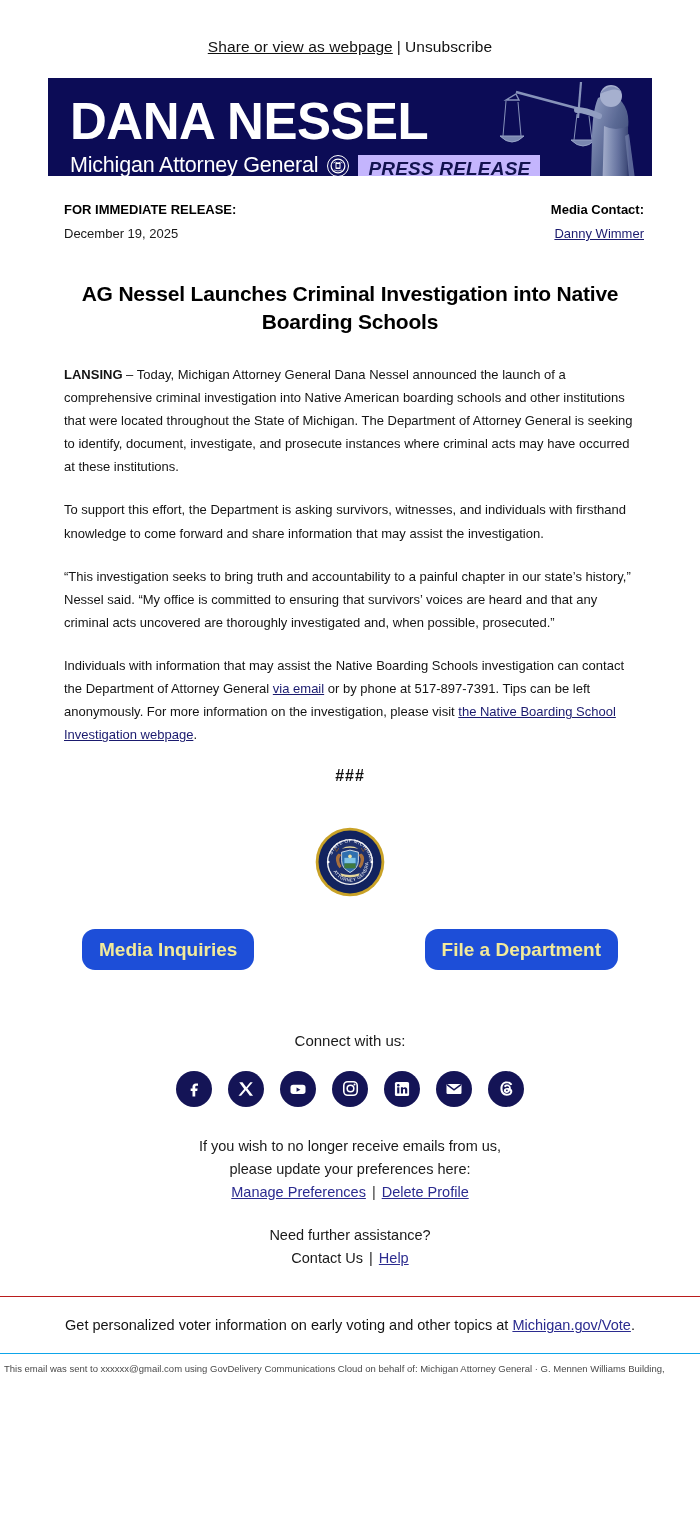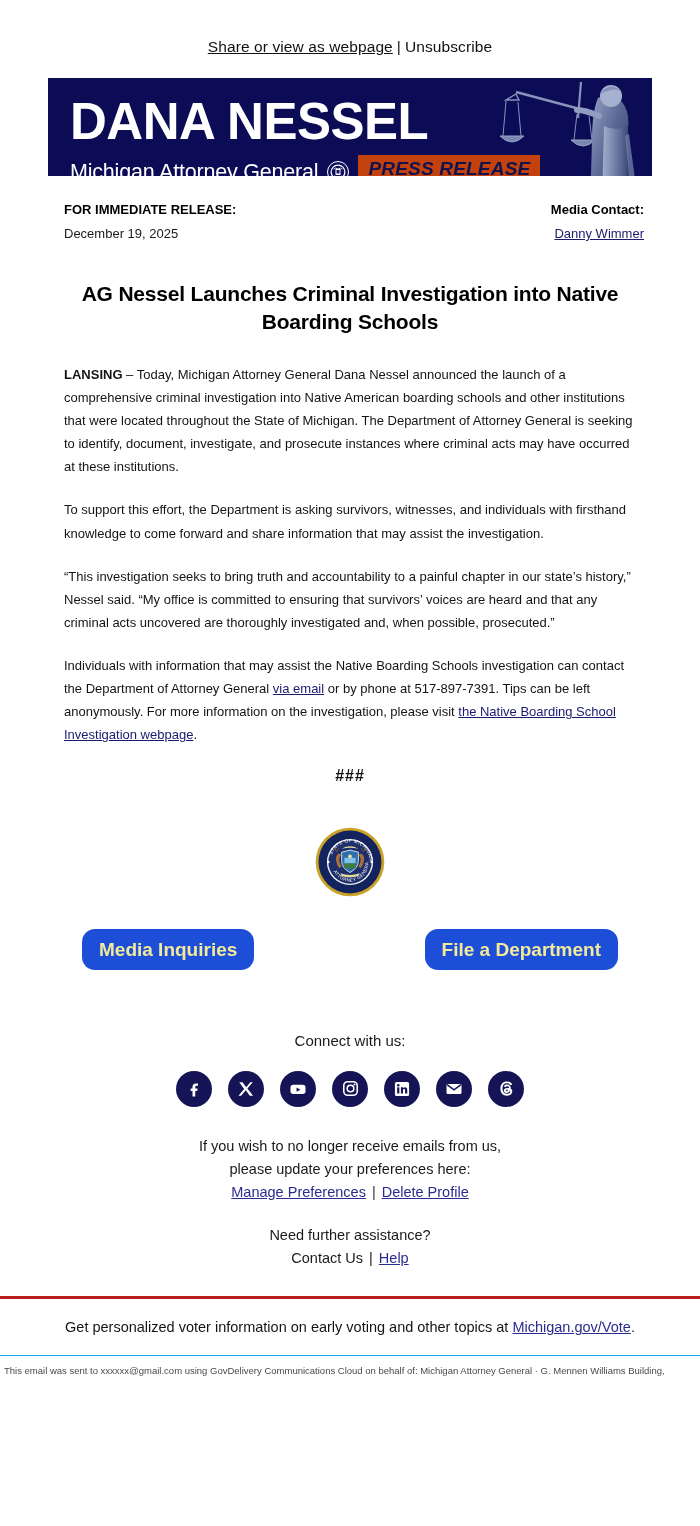--- a/index.html
+++ b/index.html
@@ -51,38 +51,38 @@
   .banner-name {
     color: #ffffff;
     font-size: 51px;
     font-weight: bold;
     letter-spacing: -0.5px;
     line-height: 1;
     font-family: "Liberation Sans", sans-serif;
   }
   .banner-sub-row {
     display: flex;
-    align-items: flex-end;
+    align-items: flex-start;
     margin-top: 8px;
   }
   .banner-sub {
     color: #ffffff;
     font-size: 21.5px;
     font-weight: 400;
     letter-spacing: -0.2px;
     line-height: 1;
   }
   .mini-seal {
     width: 22px;
     height: 22px;
     margin: 0 9px 0 9px;
     flex: 0 0 auto;
   }
   .press-badge {
-    background: #c2410c;
+    background: #c4b5fd;
     color: #12124f;
     font-size: 19px;
     font-weight: bold;
     font-style: italic;
     padding: 4px 10px 5px 10px;
     line-height: 1;
     letter-spacing: .2px;
     white-space: nowrap;
   }
   .justice {
@@ -209,21 +209,21 @@
     line-height: 1.6;
     color: #1a1a1a;
     margin-top: 20px;
   }
   .assist a { color: #2b2b8f; text-decoration: underline; }
   .assist .plain { color: #1a1a1a; text-decoration: none; }
   .assist .divider { padding: 0 6px; }
 
   
   .vote-bar {
-    border-top: 3px solid #b91c1c;
+    border-top: 1px solid #b91c1c;
     margin-top: 26px;
     padding: 20px 20px 20px 20px;
     text-align: center;
     font-size: 14.5px;
     color: #141414;
   }
   .vote-bar a { color: #2b2b8f; text-decoration: underline; }
 
   
   .fineprint {

